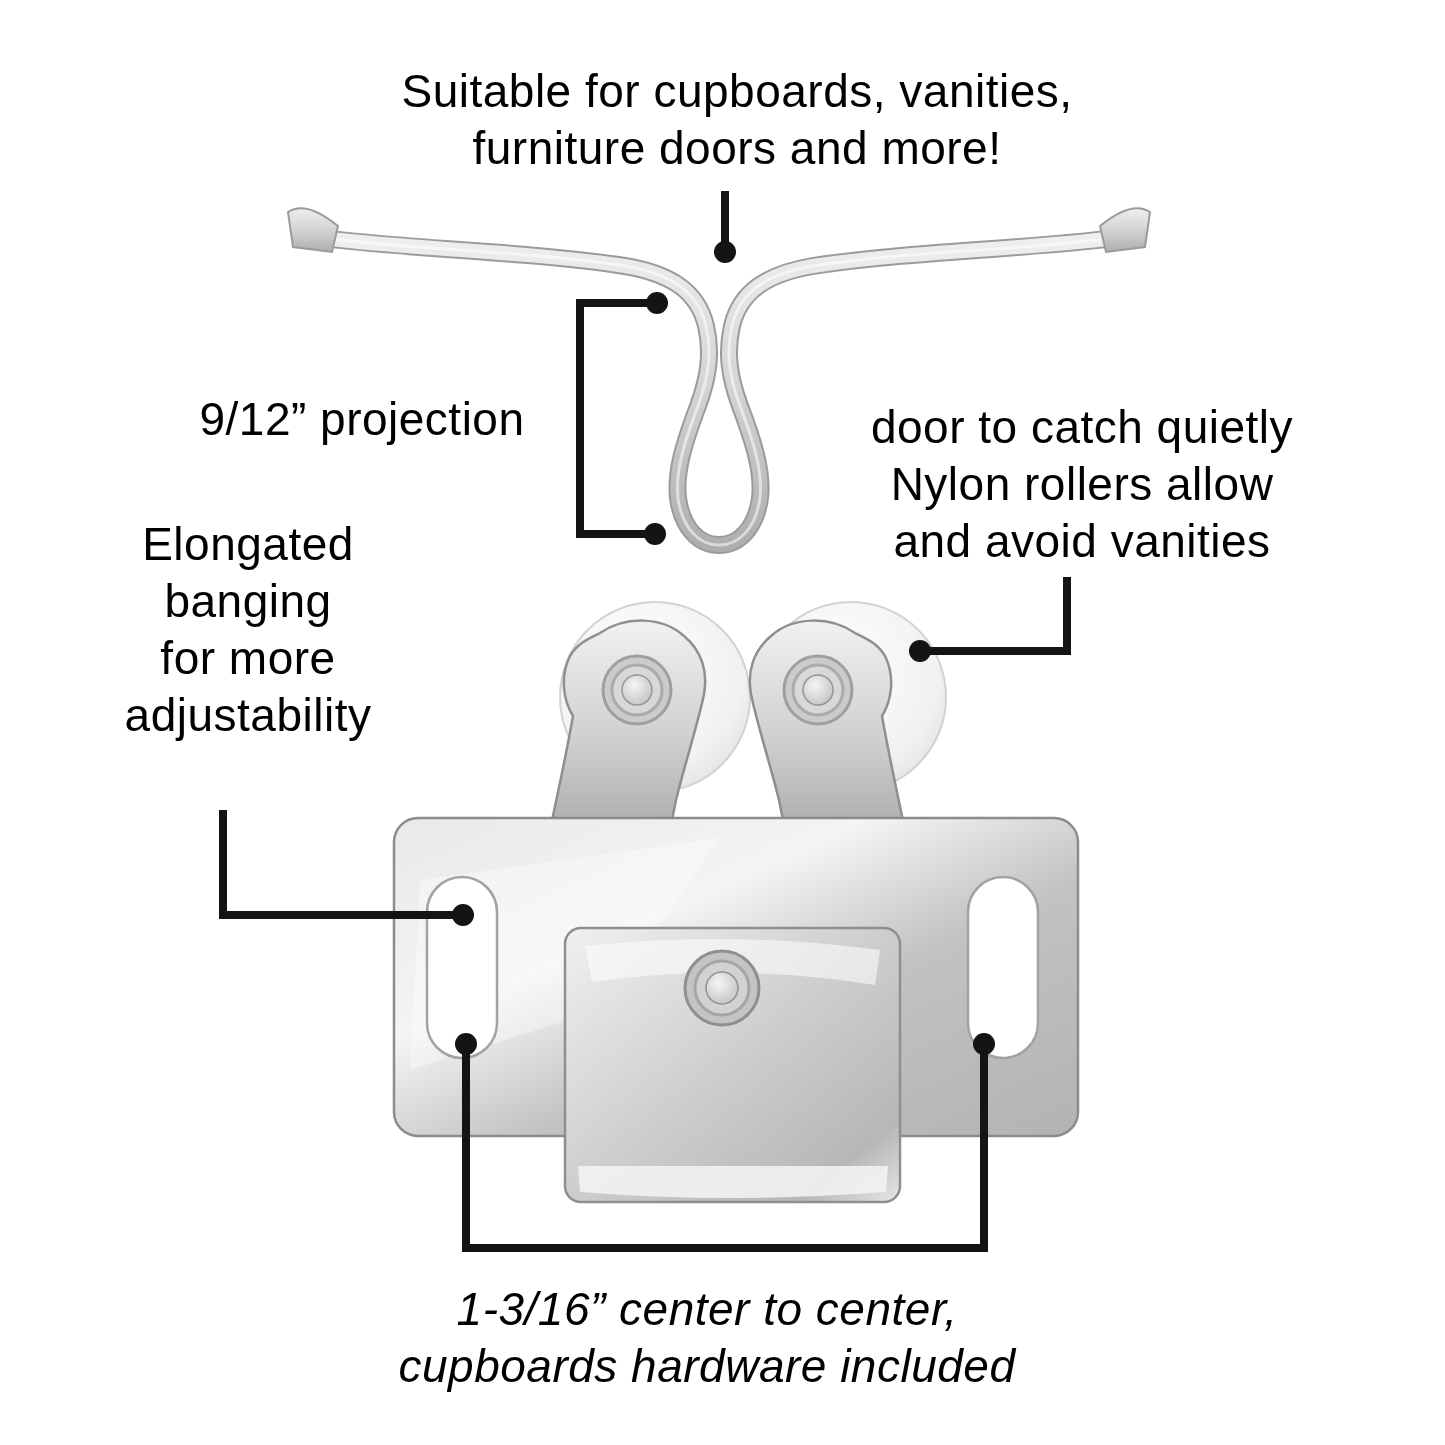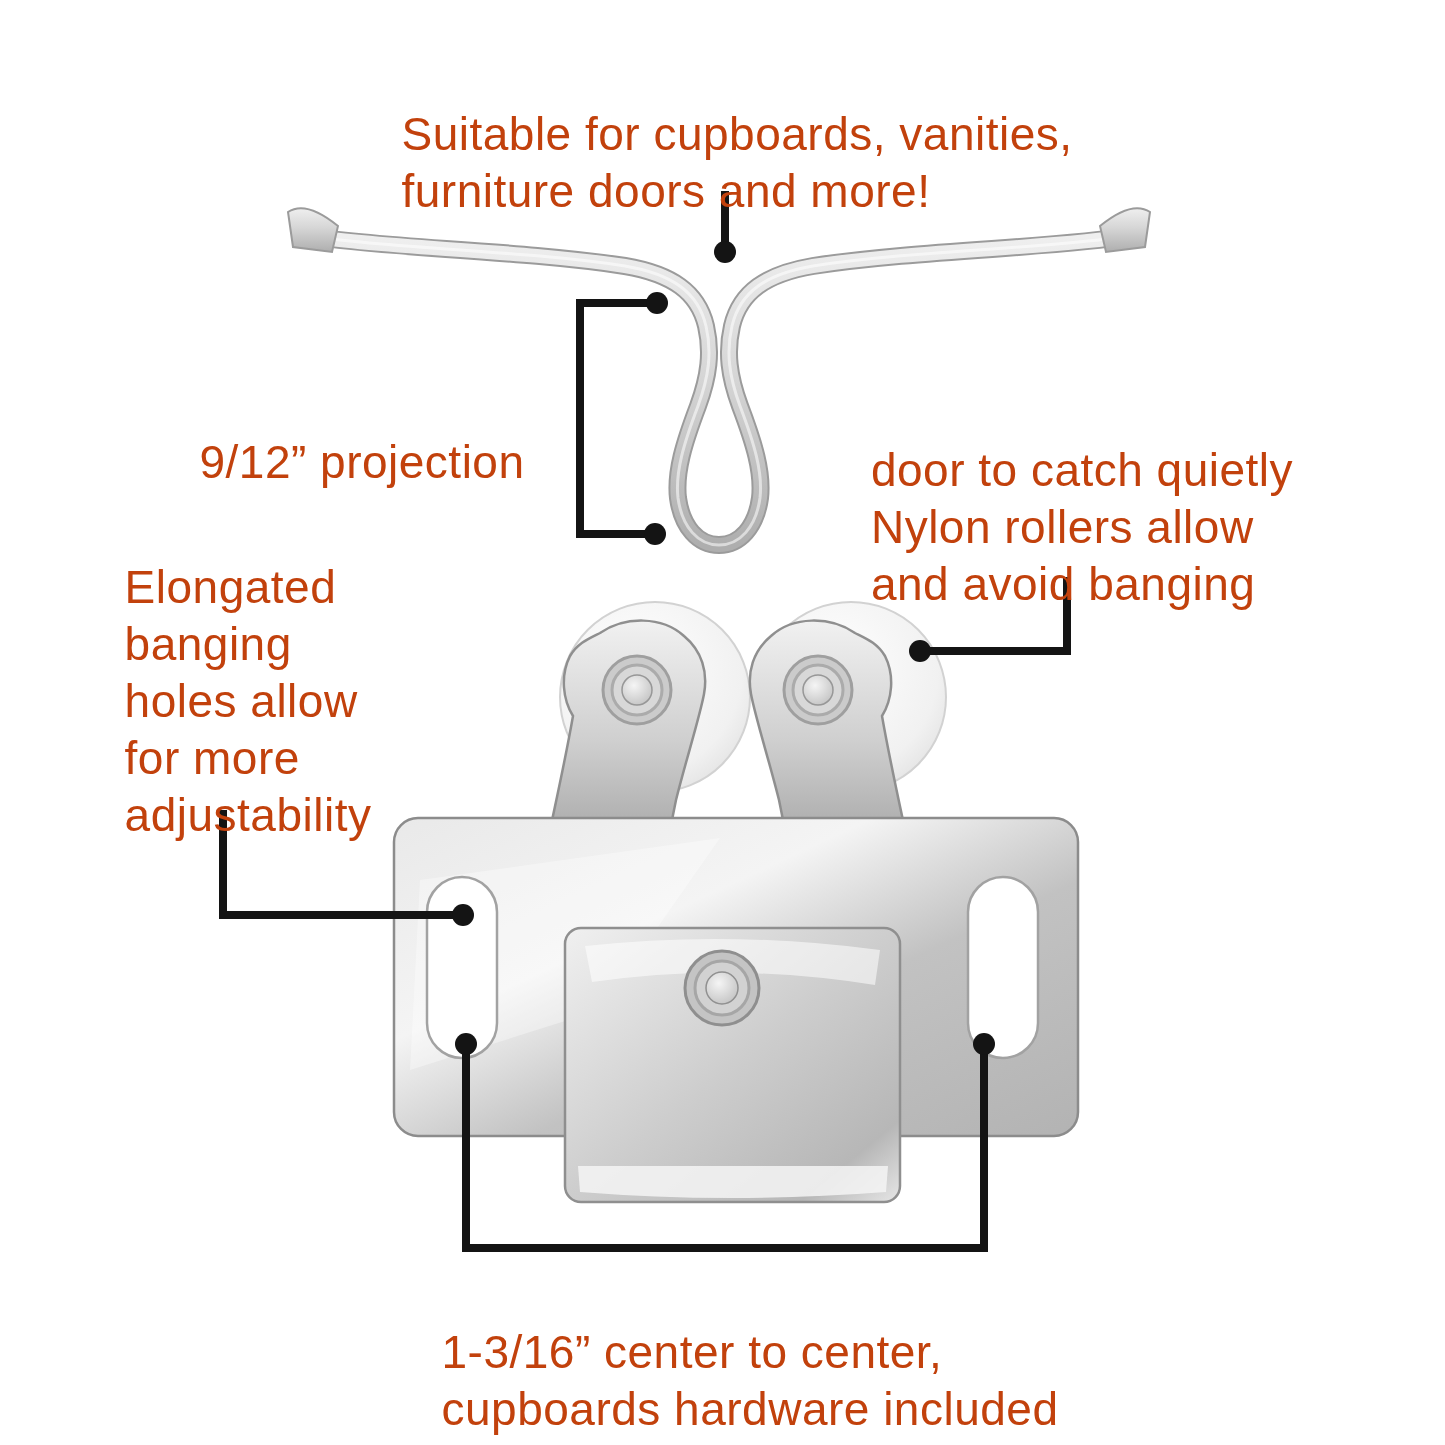--- a/index.html
+++ b/index.html
@@ -13,27 +13,27 @@
     color: #2b2b2b;
   }
   .stage svg.art {
     position: absolute;
     left: 0; top: 0;
     width: 1445px; height: 1445px;
   }
   .label {
     position: absolute;
     transform: translateX(-50%);
+    text-align: center;
     font-size: 46px;
     line-height: 57px;
     font-weight: 400;
     letter-spacing: 0.5px;
-    color: #c2410c;
+    color: #000000;
     white-space: nowrap;
-    margin-top: 43px;
   }
 </style>
 </head>
 <body>
 
 <div class="stage">
 
   <svg class="art" viewBox="0 0 1445 1445" aria-hidden="true">
     <defs>
       <linearGradient id="wireGrad" x1="0" y1="0" x2="0" y2="1">
@@ -160,29 +160,28 @@
     <div>furniture doors and more!</div>
   </div>
 
   <div class="label" style="left:362px; top:391px;">
     <div>9/12” projection</div>
   </div>
 
   <div class="label" style="left:248px; top:516px;">
     <div>Elongated</div>
     <div>banging</div>
-    <div>holes allow</div>
     <div>for more</div>
     <div>adjustability</div>
   </div>
 
   <div class="label" style="left:1082px; top:399px;">
     <div>door to catch quietly</div>
     <div>Nylon rollers allow</div>
-    <div>and avoid banging</div>
+    <div>and avoid vanities</div>
   </div>
 
-  <div class="label" style="left:750px; top:1281px;">
+  <div class="label" style="left:707px; top:1281px;font-style:italic;">
     <div>1-3/16” center to center,</div>
     <div>cupboards hardware included</div>
   </div>
 
 </div>
 
 </body></html>

